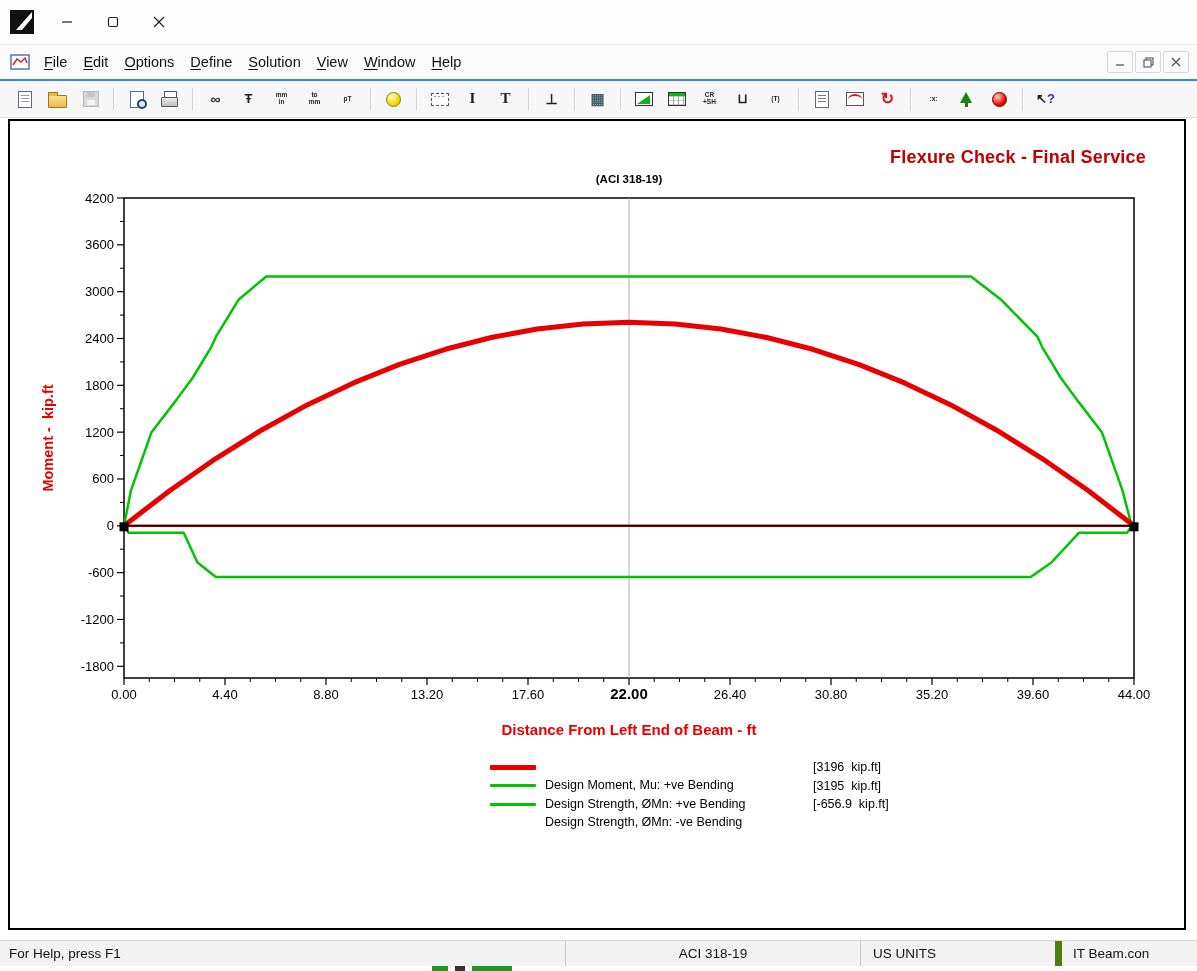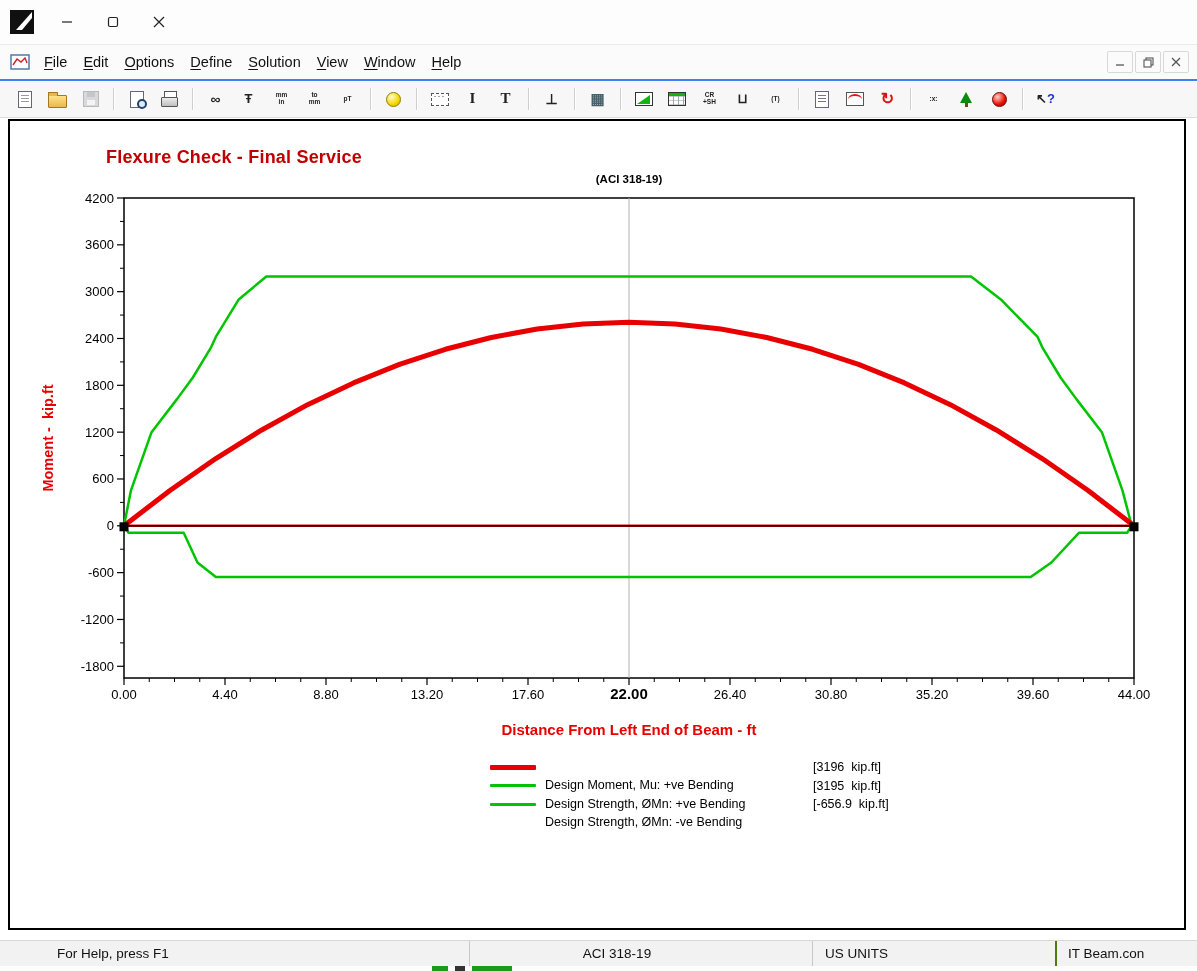--- a/index.html
+++ b/index.html
@@ -72,43 +72,43 @@
   .tbi-page-curve::after{content:"";position:absolute;left:1px;right:1px;bottom:0;height:9px;
       border-top:2px solid #e11;border-radius:50% 50% 0 0;}
   .tbi-tree{width:13px;height:15px;}
   .tbi-tree::before{content:"";position:absolute;left:0;top:0;border-left:6px solid transparent;
       border-right:6px solid transparent;border-bottom:11px solid #0b8a0b;}
   .tbi-tree::after{content:"";position:absolute;left:5px;bottom:0;width:3px;height:4px;background:#6b4a1b;}
 
   
   .chart-frame{position:absolute;left:8px;top:119px;width:1178px;height:811px;background:#fff;
       border:2px solid #000;box-sizing:border-box;overflow:hidden;}
-  .chart-title{position:absolute;left:96px;width:1010px;top:26px;text-align:left;
+  .chart-title{position:absolute;left:126px;width:1010px;top:26px;text-align:right;
       font-size:18px;font-weight:800;color:#c00000;letter-spacing:.2px;}
   .chart-subtitle{position:absolute;left:114px;width:1010px;top:52px;text-align:center;
       font-size:11.5px;font-weight:bold;color:#000;}
   .y-axis-label{position:absolute;left:38px;top:317px;transform:translate(-50%,-50%) rotate(-90deg);
       font-size:14.5px;font-weight:bold;color:#e80000;white-space:pre;}
   .x-axis-label{position:absolute;left:114px;width:1010px;top:600px;text-align:center;
       font-size:15px;font-weight:bold;color:#e80000;}
   #plot-svg{position:absolute;left:0;top:0;}
   .chart-legend{position:absolute;left:480px;top:637px;}
   .legend-row{display:flex;align-items:center;height:18.5px;}
   .legend-line{width:46px;border-radius:1px;margin-right:9px;flex:0 0 auto;}
   .legend-label{width:268px;font-size:12.5px;color:#000;margin-top:36px;}
   .legend-value{font-size:12.5px;color:#000;white-space:pre;}
 
   
   .statusbar{position:absolute;left:0;right:0;bottom:5px;height:25px;background:#f2f2f2;
       border-top:1px solid #d8d8d8;display:flex;align-items:center;font-size:13.5px;color:#111;}
-  .sb-panel{height:100%;display:flex;align-items:center;box-sizing:border-box;margin-left:48px;}
+  .sb-panel{height:100%;display:flex;align-items:center;box-sizing:border-box;}
   .sb-help{flex:1;padding-left:9px;}
   .sb-code{width:295px;justify-content:center;border-left:1px solid #c8c8c8;}
   .sb-units{width:195px;padding-left:12px;border-left:1px solid #c8c8c8;}
-  .sb-file{width:142px;padding-left:11px;border-left:2px solid #4d7c0f;text-align:right;}
+  .sb-file{width:142px;padding-left:11px;border-left:7px solid #4d7c0f;text-align:right;}
   .bottom-sliver{position:absolute;left:0;right:0;bottom:0;height:5px;background:#fdfdfd;}
   .sliver-dash{position:absolute;bottom:0;height:5px;}
 </style>
 </head>
 <body>
 
 <div class="app">
 
   <div class="titlebar">
     <svg class="app-logo" viewBox="0 0 24 24">

